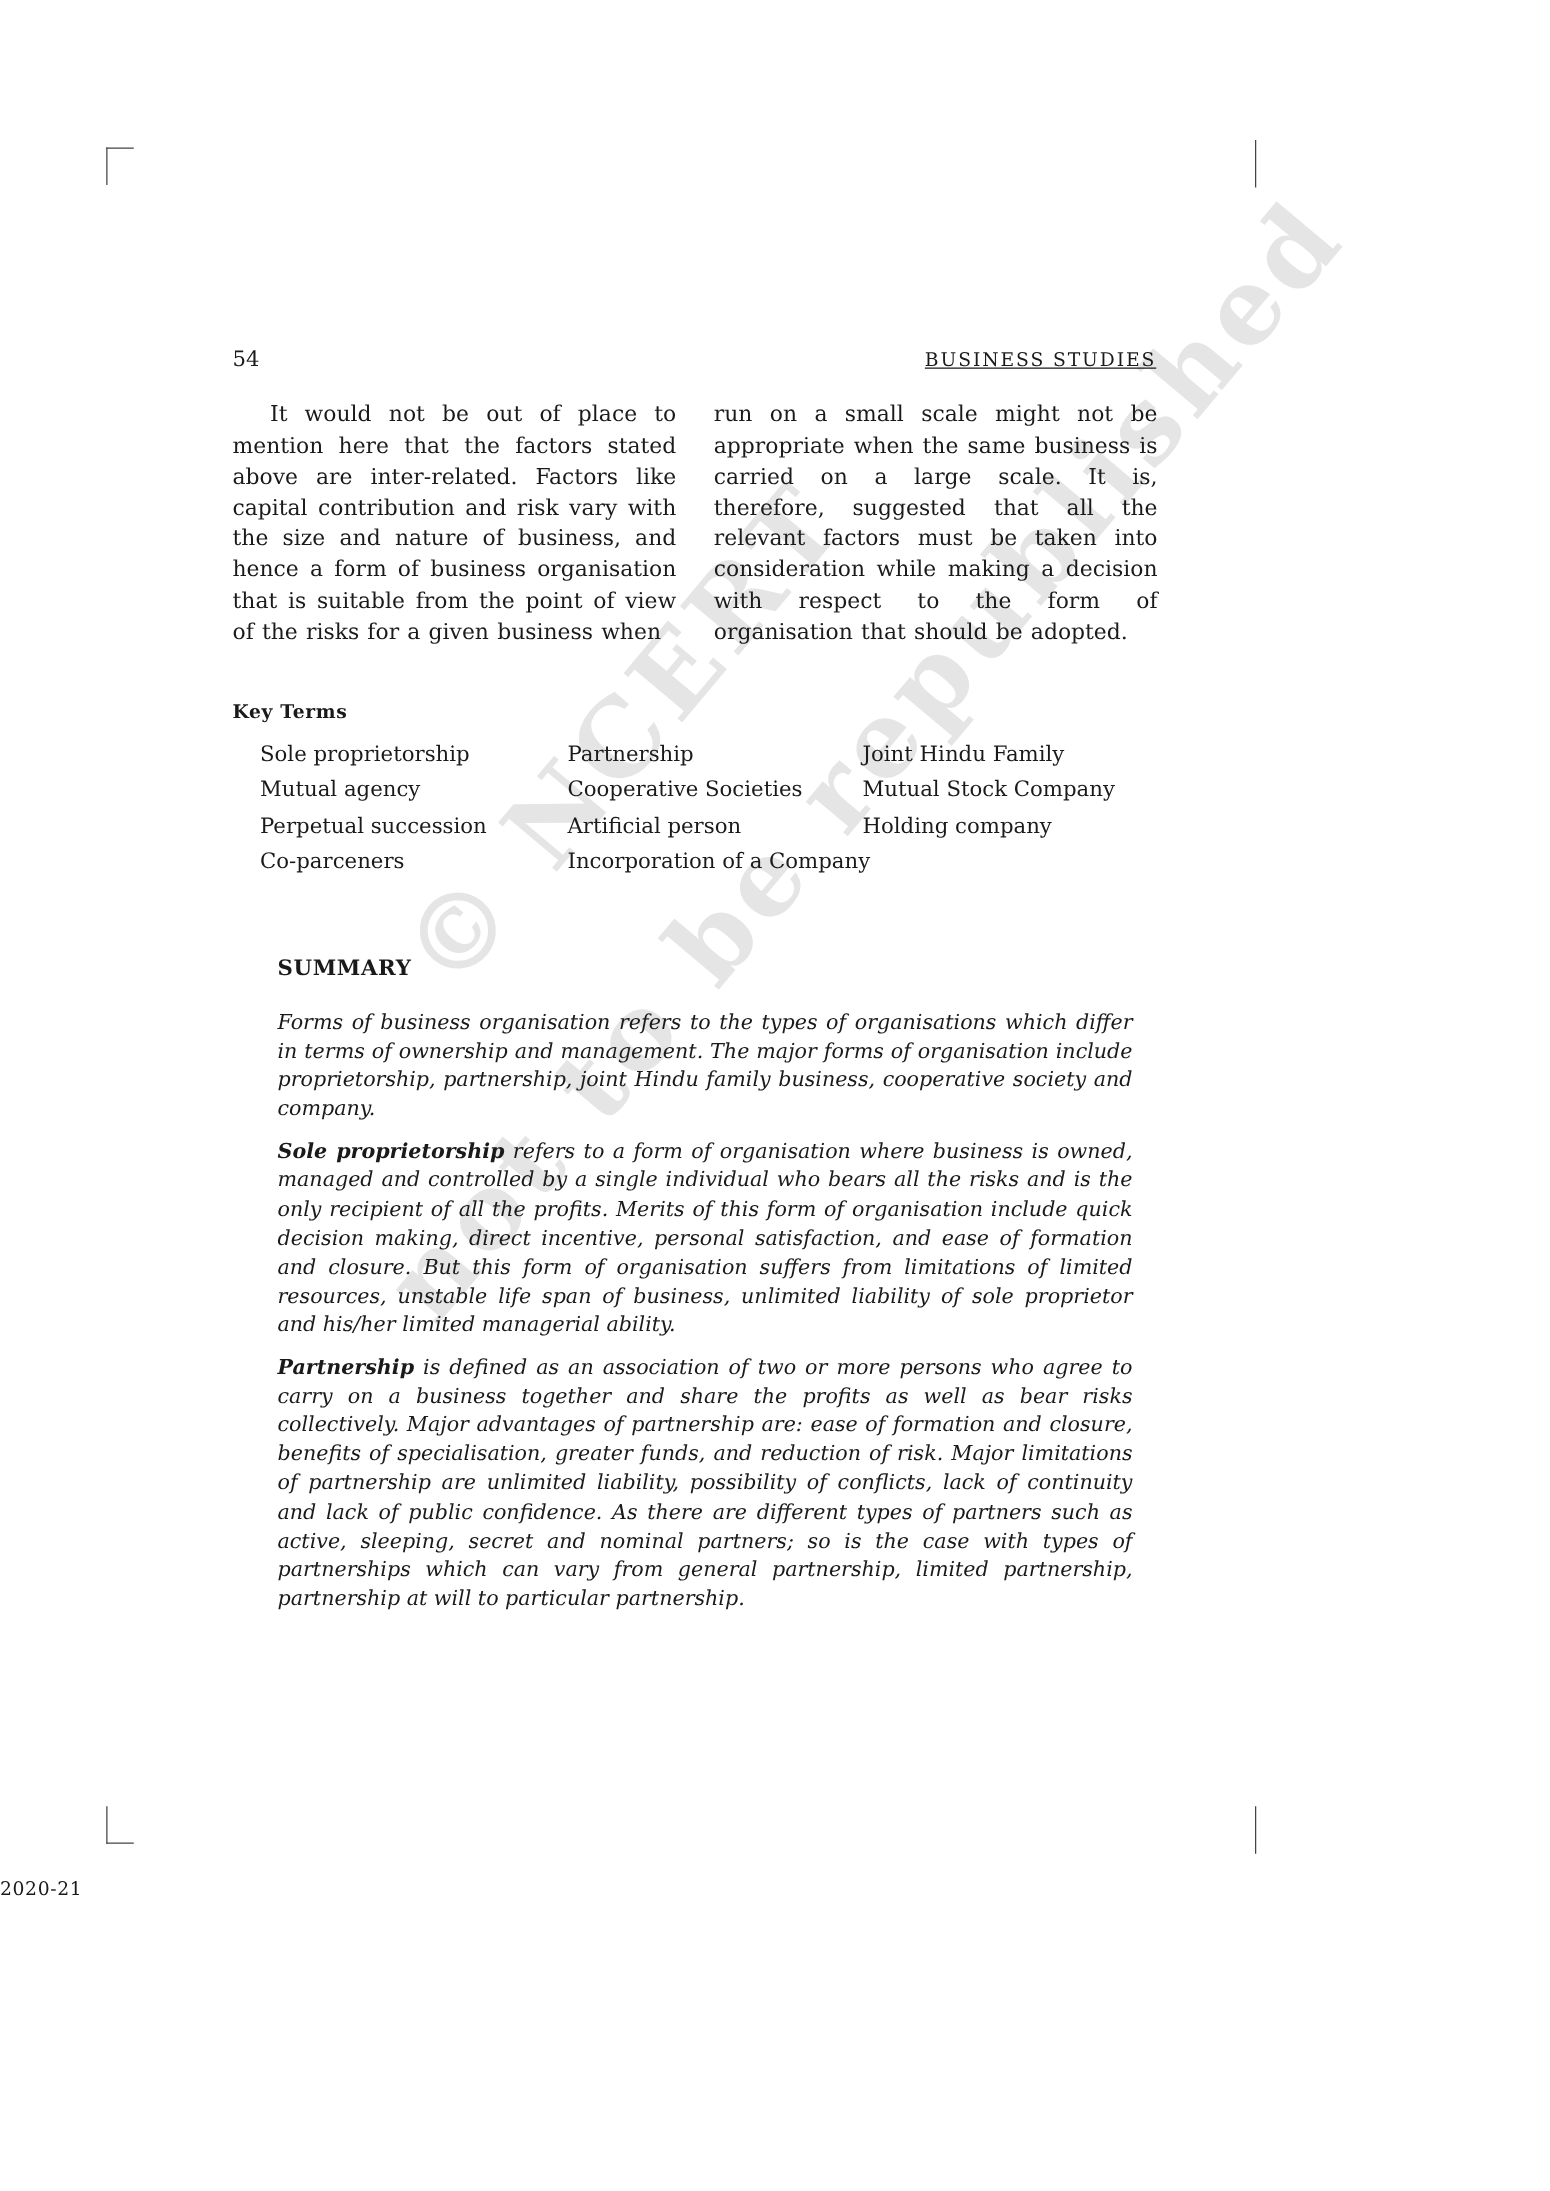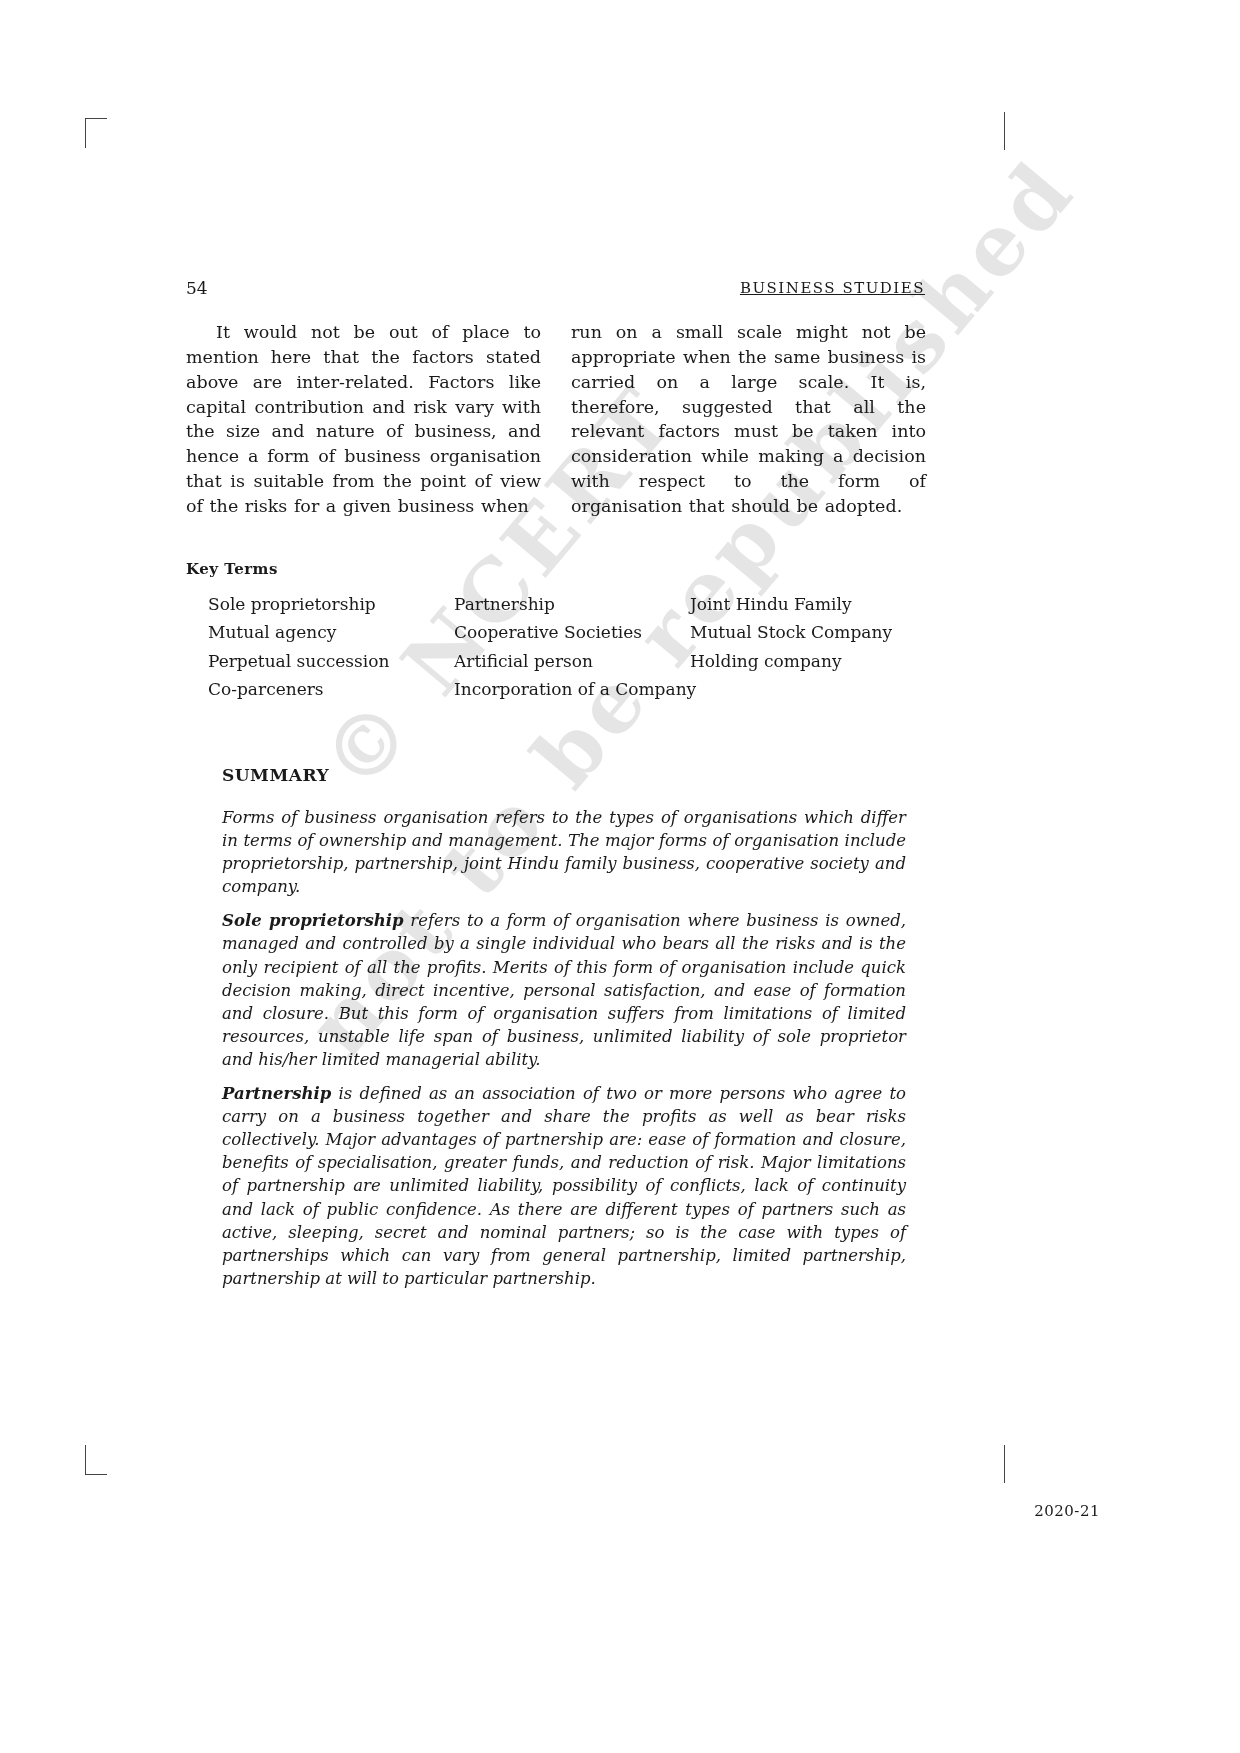--- a/index.html
+++ b/index.html
@@ -116,21 +116,21 @@
   }
   .summary-body p { margin-bottom: 11px; font-style: italic; }
   .summary-body b { font-weight: bold; }
 
   
   .footer {
     position: absolute;
     left: 0;
     top: 1502px;
     width: 1100px;
-    text-align: right;
+    text-align: left;
     font-size: 15px;
     letter-spacing: 0.5px;
   }
 </style>
 </head>
 <body>
 
 <div class="page">
 
   <div class="watermark">

